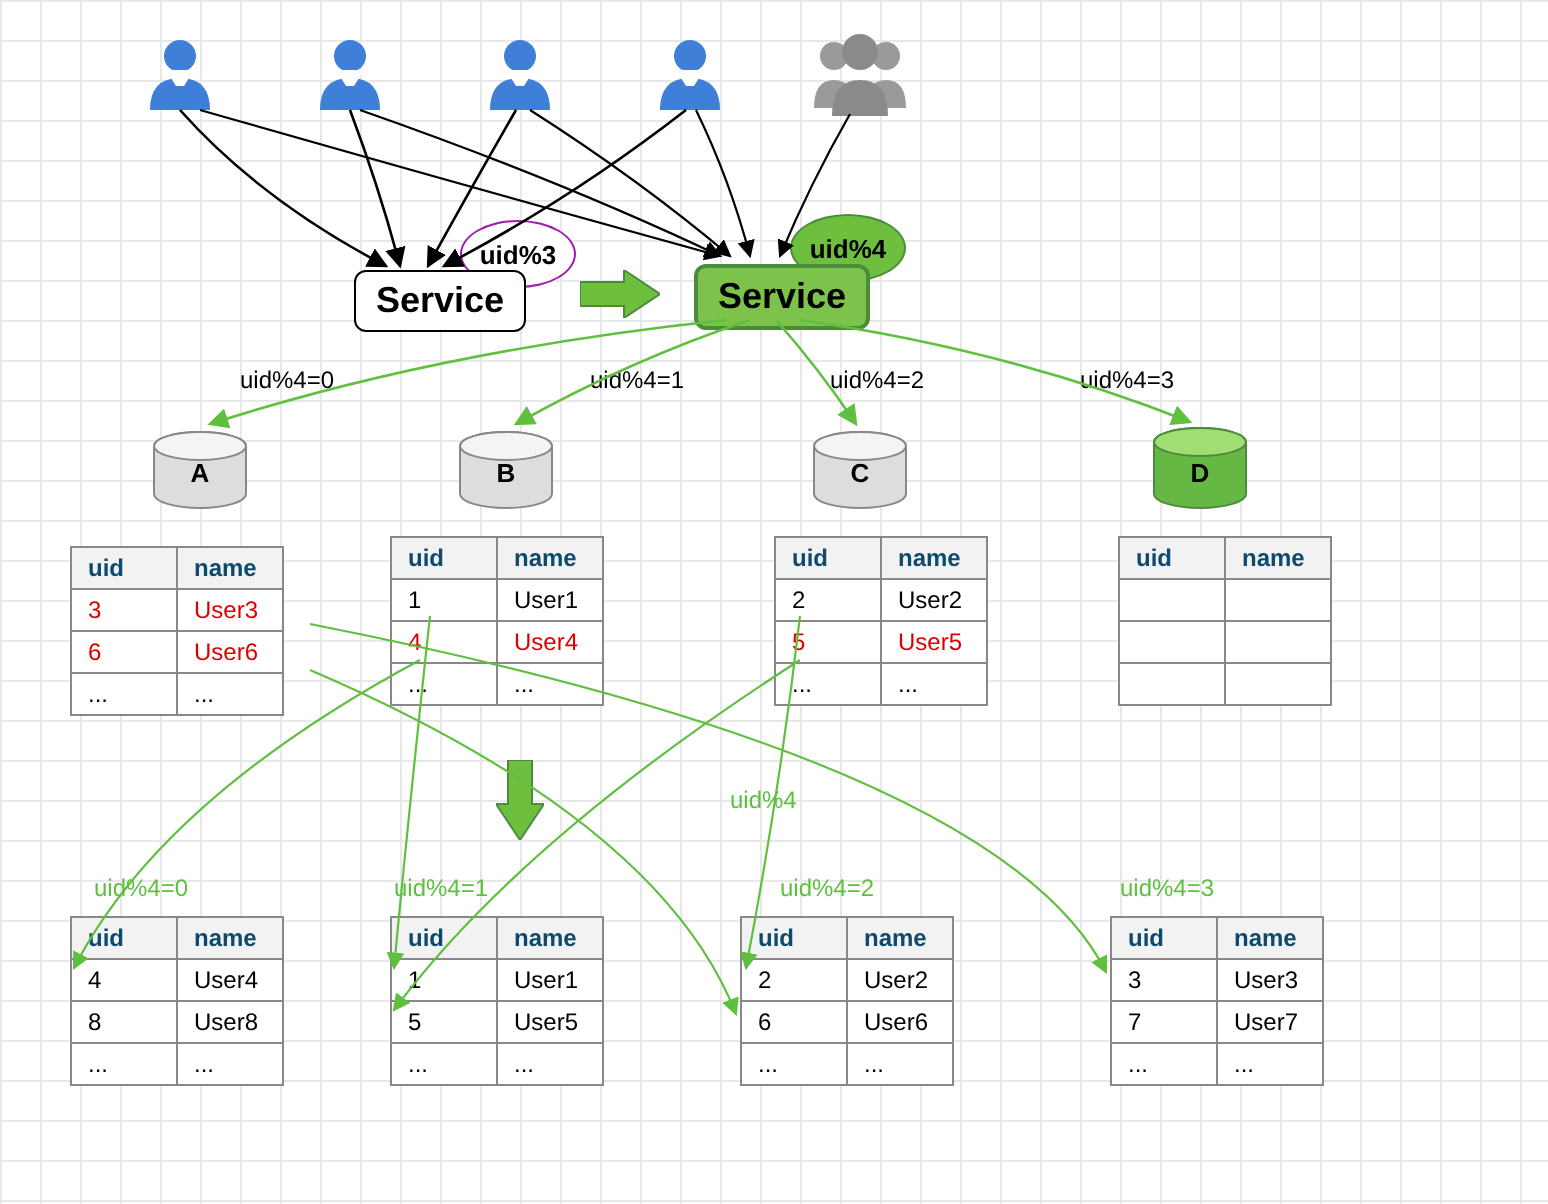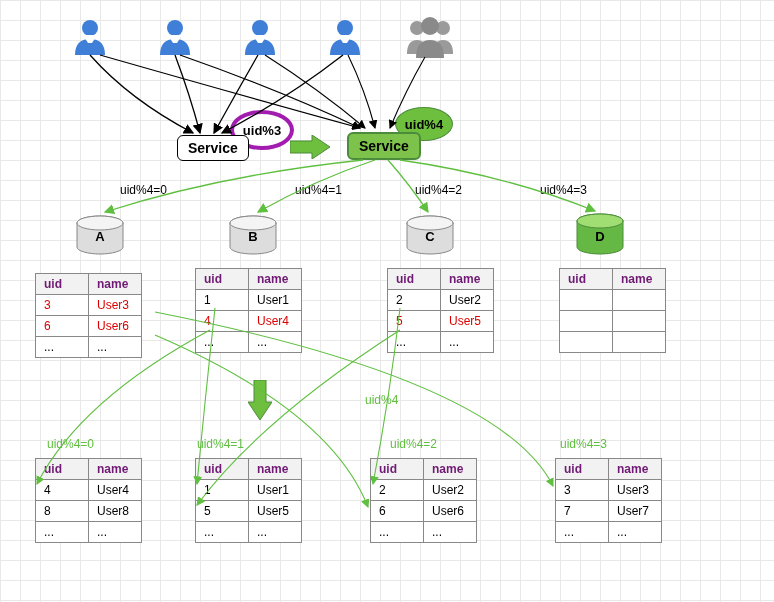--- a/index.html
+++ b/index.html
@@ -25,33 +25,33 @@
     width:40px; height:40px;
   }
 
   
   .service-box {
     position:absolute;
     border:1px solid #000;
     border-radius:6px;
     background:#fff;
     font-weight:bold;
-    font-size:14px;
+    font-size:18px;
     padding:4px 10px;
   }
   .service-box.green {
     border:2px solid #4b8b3b;
     background:#7cc24b;
     color:#000;
   }
 
   
   .bubble {
     position:absolute;
-    border:4px solid #a21caf;
+    border:1px solid #a21caf;
     background:#fff;
     border-radius:50%;
     font-weight:bold;
     font-size:13px;
     width:56px; height:32px;
     display:flex; align-items:center; justify-content:center;
   }
   .bubble.green {
     border:1px solid #4b8b3b;
     background:#6fbf3f;
@@ -98,21 +98,21 @@
     font-size:12px;
   }
   .udata th, .udata td {
     border:1px solid #888;
     padding:3px 8px;
     text-align:left;
     min-width:36px;
   }
   .udata th {
     background:#f2f2f2;
-    color:#701a75;
+    color:#0c4a6e;
     font-weight:bold;
   }
   .udata td.red { color:#d00; }
 
 </style>
 </head>
 <body>
 <div class="canvas">
 
 <div class="user-icon" style="left:70px; top:15px;">

